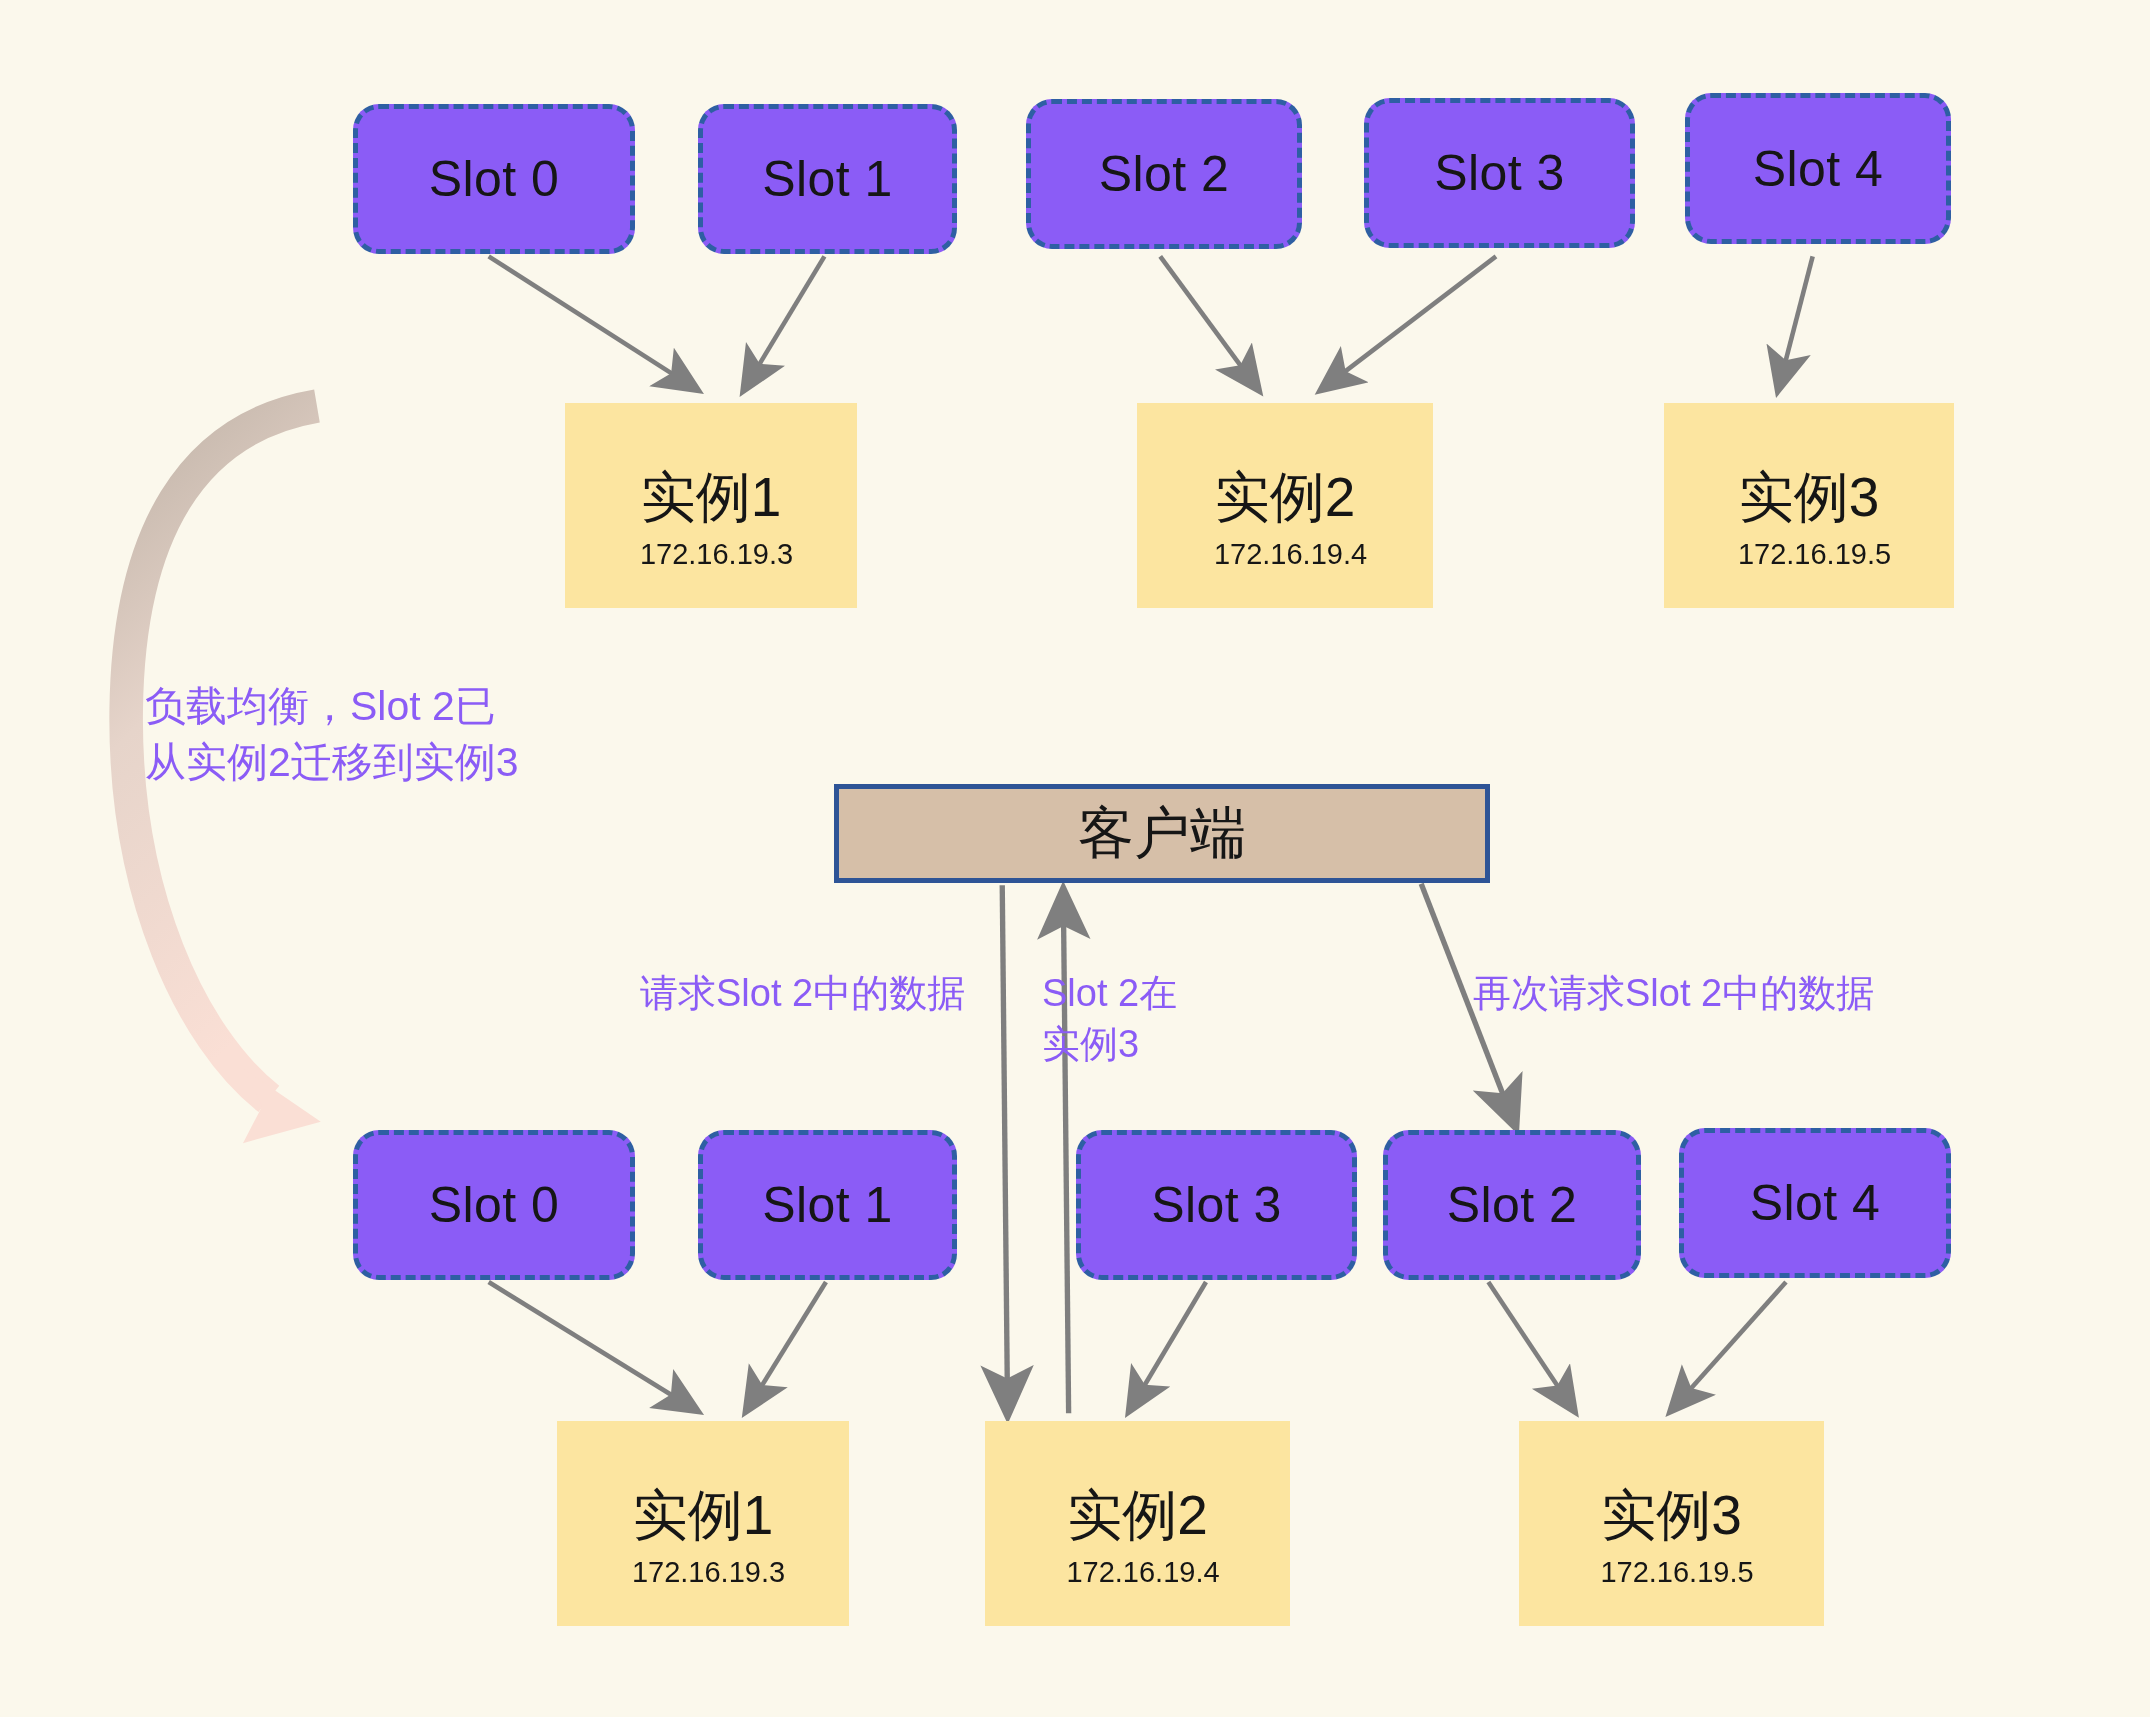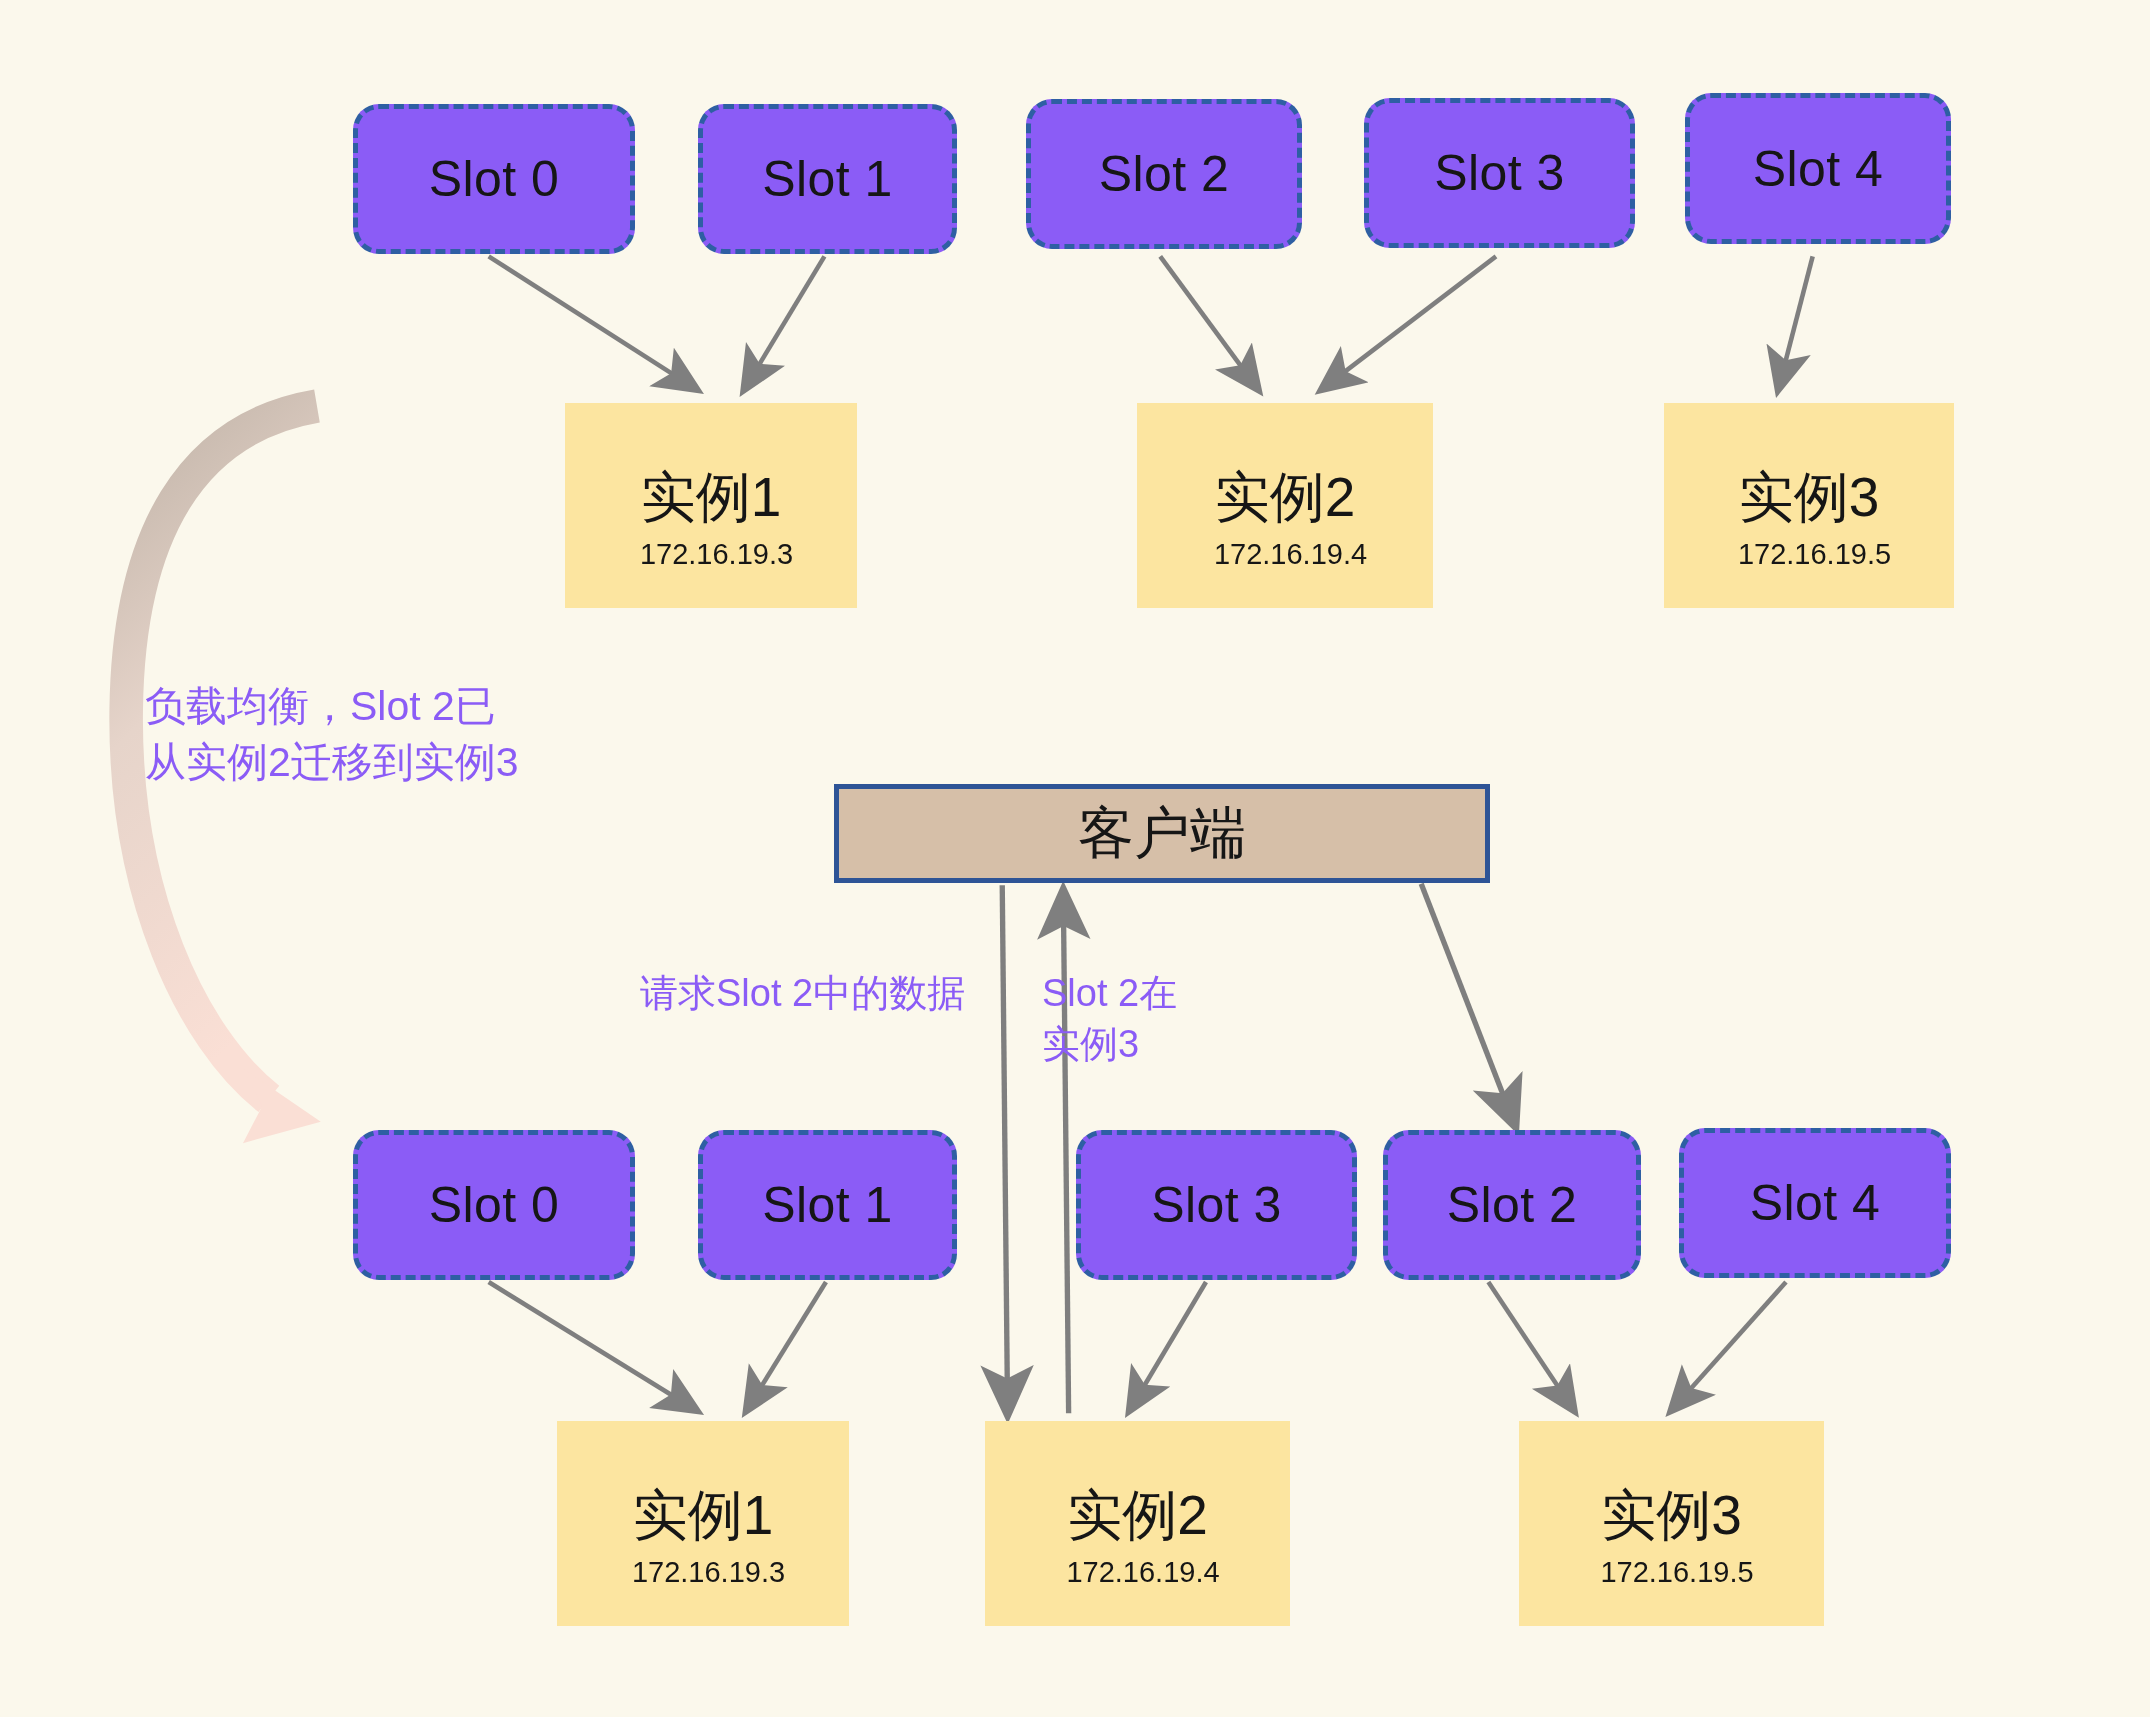--- a/index.html
+++ b/index.html
@@ -161,20 +161,21 @@
   <div class="annot big" style="left:145px; top:679px; width:473px;">负载均衡，Slot 2已
 从实例2迁移到实例3</div>
 
   <div class="client-box" style="left:834px; top:784px; width:656px; height:99px;">
     <span>客户端</span>
   </div>
 
   <div class="annot" style="left:620px; top:968px; width:397px;margin-left:20px;">请求Slot 2中的数据</div>
   <div class="annot" style="left:1042px; top:968px; width:198px;">Slot 2在
 实例3</div>
+  <div class="annot" style="left:1473px; top:968px; width:504px;">再次请求Slot 2中的数据</div>
 
   <div class="slot-box" style="left:353px; top:1130px; width:282px; height:150px;">
     <span>Slot 0</span>
   </div>
   <div class="slot-box" style="left:698px; top:1130px; width:259px; height:150px;">
     <span>Slot 1</span>
   </div>
   <div class="slot-box" style="left:1076px; top:1130px; width:281px; height:150px;">
     <span>Slot 3</span>
   </div>

